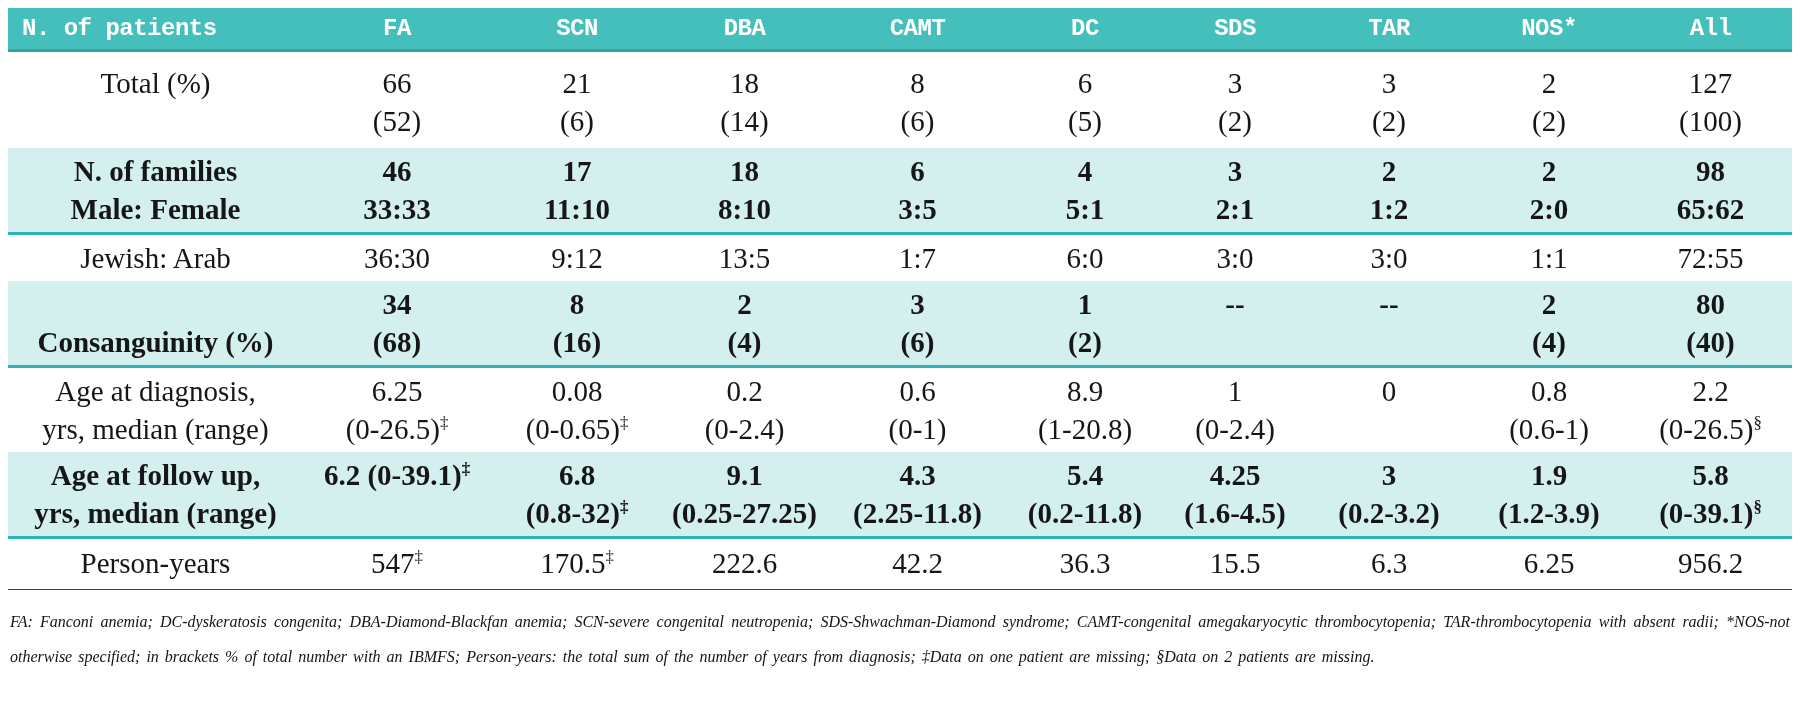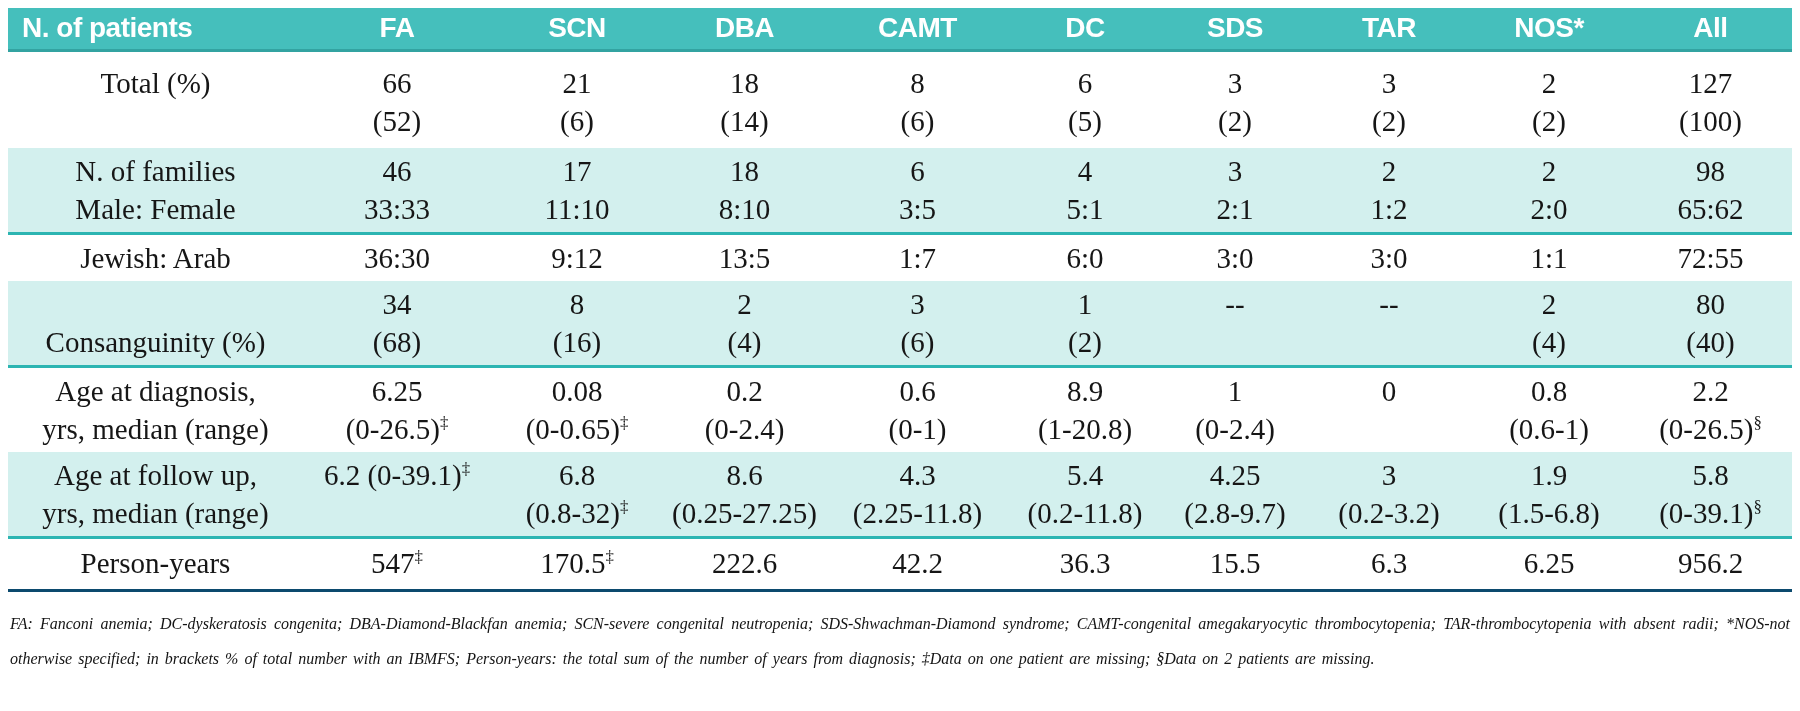--- a/index.html
+++ b/index.html
@@ -13,44 +13,45 @@
   body{font-family:"Liberation Serif", serif;color:var(--ink);}
   .sheet{padding:8px 8px 0 8px;}
   table{border-collapse:collapse;table-layout:fixed;width:1784px;}
   col.c-label{width:295px;}
   col.c-fa{width:188px;} col.c-scn{width:172px;} col.c-dba{width:163px;}
   col.c-camt{width:183px;} col.c-dc{width:152px;} col.c-sds{width:148px;}
   col.c-tar{width:160px;} col.c-nos{width:160px;} col.c-all{width:163px;}
   thead th{
     background:var(--header-bg);
     color:#ffffff;
-    font-family:Liberation Sans, sans-serif;
+    font-family:Liberation Mono, monospace;
     font-weight:bold;
-    font-size:28px;
+    font-size:24px;
     letter-spacing:-0.5px;
     height:42px;
     text-align:center;
     border-bottom:3px solid #33a3a1;
     padding:0;
   }
   thead th.corner{text-align:left;padding-left:14px;}
   tbody th,tbody td{
     font-size:29px;
     font-weight:normal;
     text-align:center;
     vertical-align:middle;
     padding:4px 0;
   }
   .line{line-height:38px;min-height:38px;white-space:nowrap;}
   tbody tr.shaded th,tbody tr.shaded td{
     background:var(--row-shaded);
     border-bottom:3px solid var(--teal-line);
+    font-weight:bold;
   }
   tbody tr:first-child th,tbody tr:first-child td{padding:12px 0 8px 0;}
-  tbody tr:last-child th,tbody tr:last-child td{border-bottom:3px solid #0c4a6e;padding:5px 0 7px 0;}
+  tbody tr:last-child th,tbody tr:last-child td{border-bottom:1px solid #0c4a6e;padding:5px 0 7px 0;}
   sup{font-size:0.58em;line-height:0;}
   .footnote{
     margin:14px 2px 0 2px;
     font-family:"Liberation Serif", serif;
     font-style:italic;
     font-size:16px;
     line-height:35px;
     text-align:justify;
     color:#141414;
     word-spacing:2px;
@@ -295,42 +296,42 @@
           </th>
           <td>
             <div class="line">6.2 (0-39.1)<sup>‡</sup></div>
             <div class="line">&nbsp;</div>
           </td>
           <td>
             <div class="line">6.8</div>
             <div class="line">(0.8-32)<sup>‡</sup></div>
           </td>
           <td>
-            <div class="line">8.6</div>
+            <div class="line">9.1</div>
             <div class="line">(0.25-27.25)</div>
           </td>
           <td>
             <div class="line">4.3</div>
             <div class="line">(2.25-11.8)</div>
           </td>
           <td>
             <div class="line">5.4</div>
             <div class="line">(0.2-11.8)</div>
           </td>
           <td>
             <div class="line">4.25</div>
-            <div class="line">(2.8-9.7)</div>
+            <div class="line">(1.6-4.5)</div>
           </td>
           <td>
             <div class="line">3</div>
             <div class="line">(0.2-3.2)</div>
           </td>
           <td>
             <div class="line">1.9</div>
-            <div class="line">(1.5-6.8)</div>
+            <div class="line">(1.2-3.9)</div>
           </td>
           <td>
             <div class="line">5.8</div>
             <div class="line">(0-39.1)<sup>§</sup></div>
           </td>
         </tr>
         <tr>
           <th>
             <div class="line">Person-years</div>
           </th>

